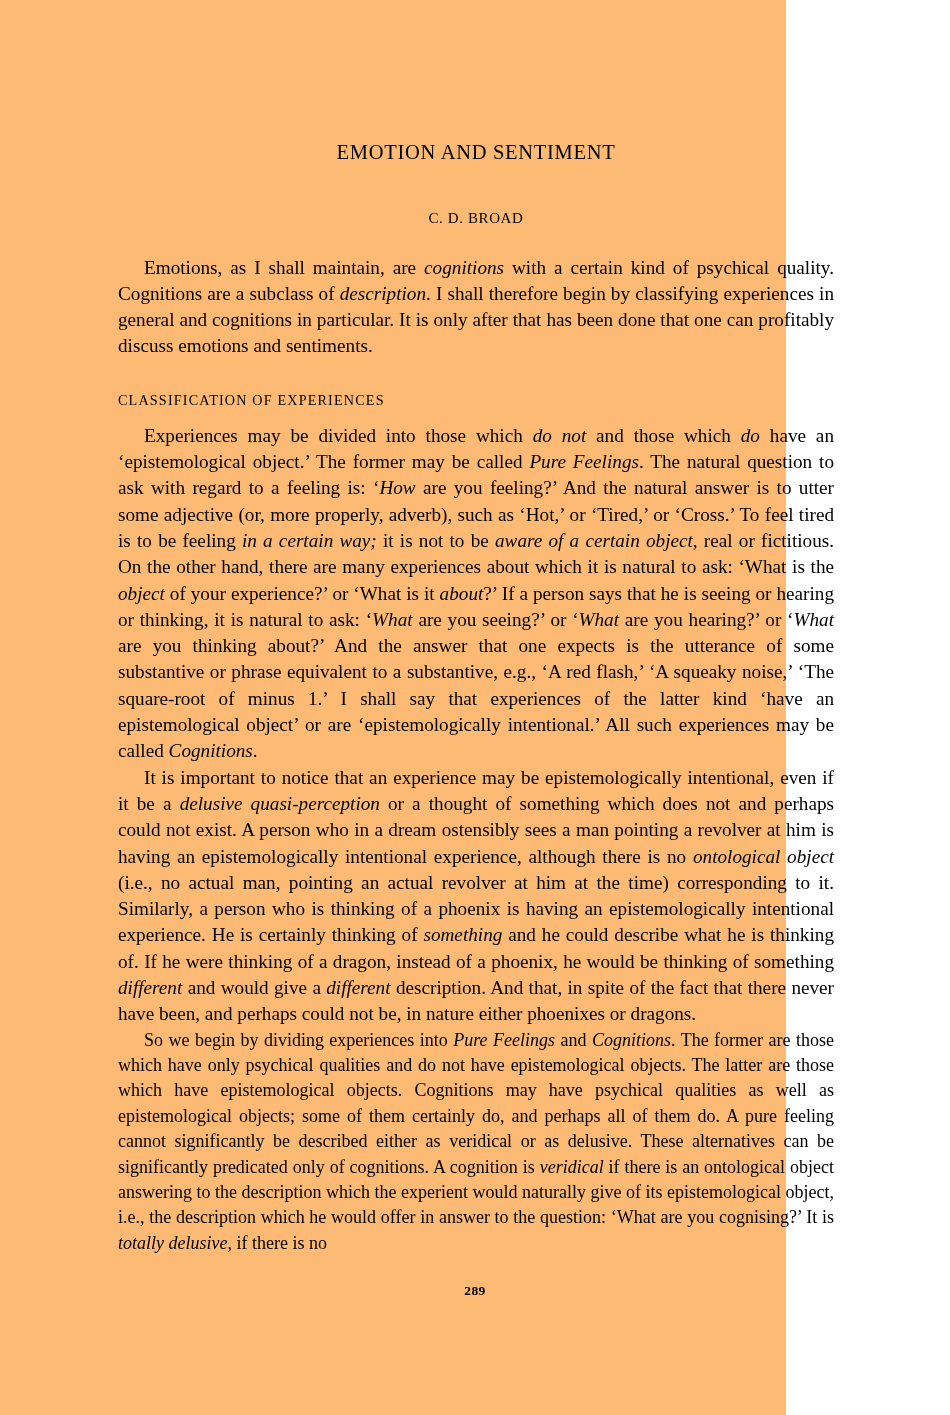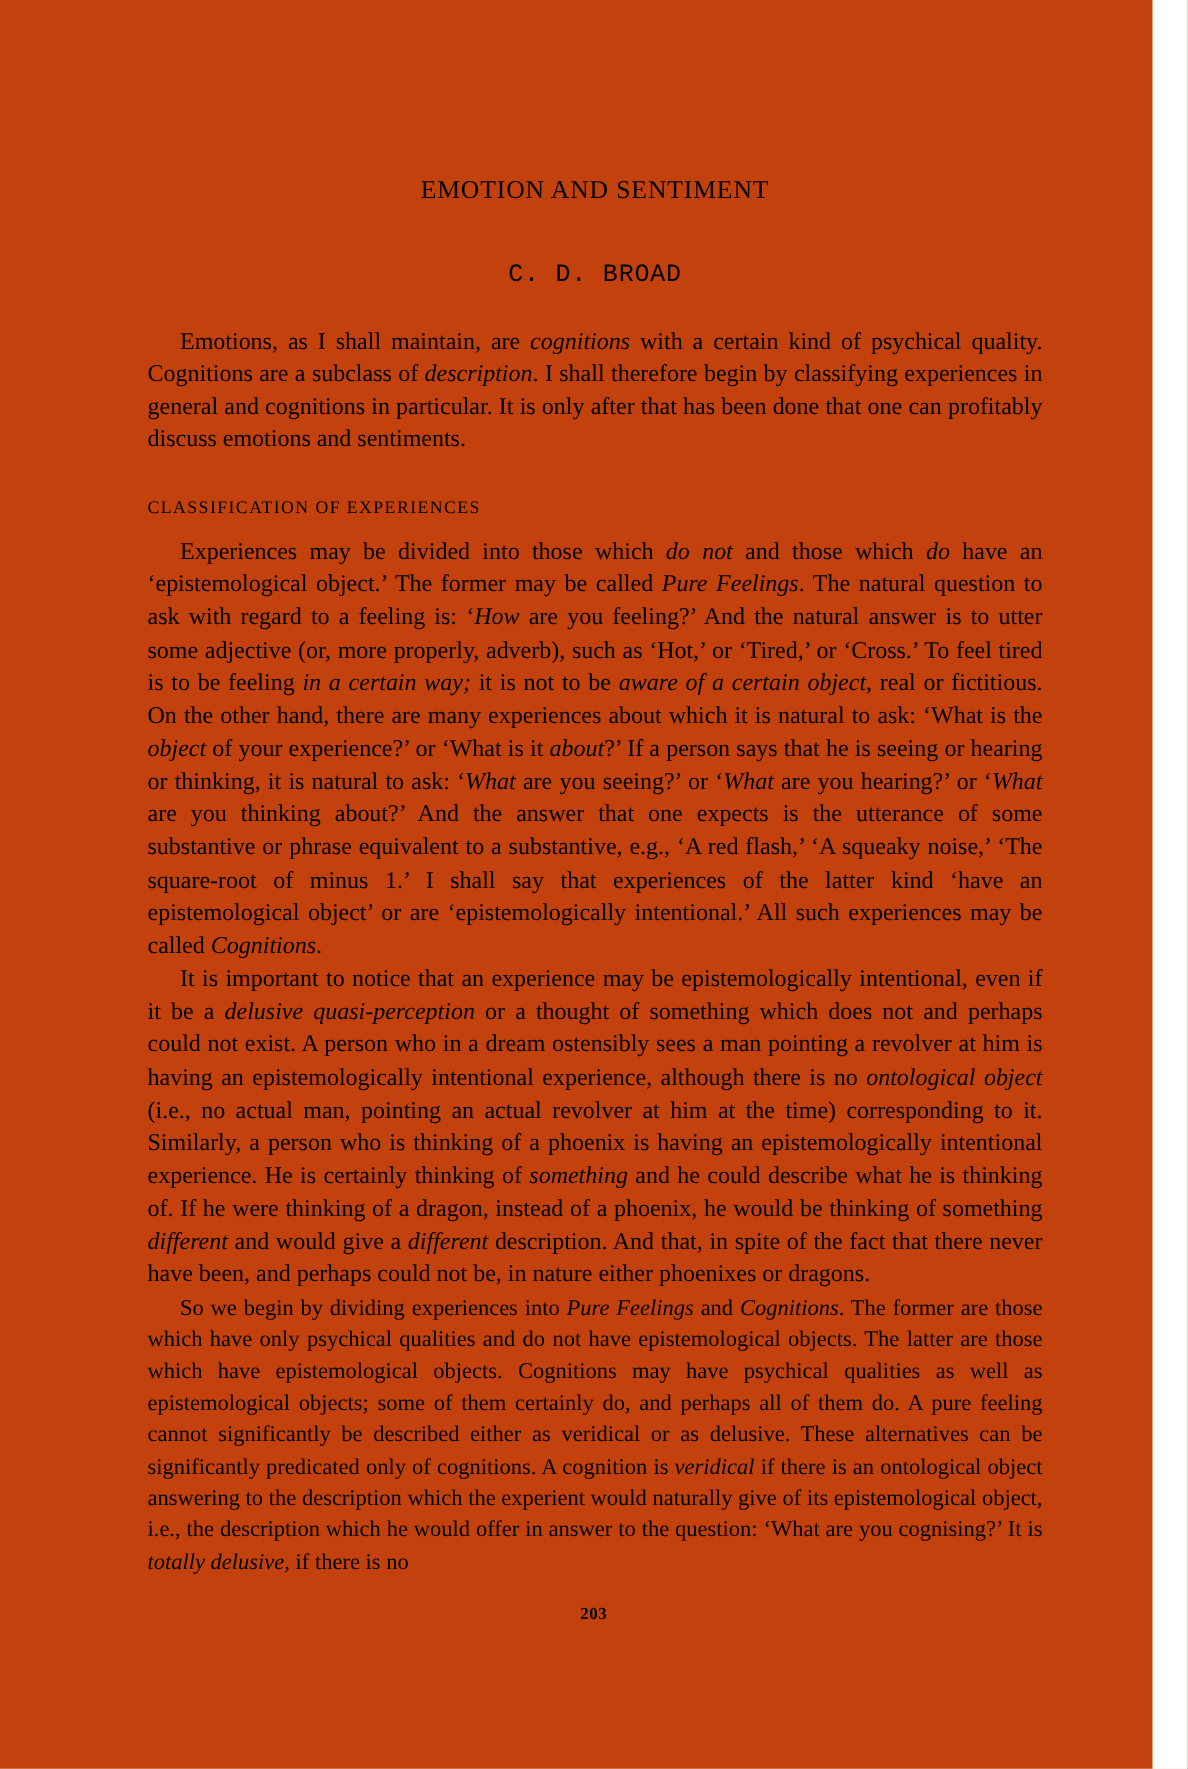--- a/index.html
+++ b/index.html
@@ -12,48 +12,47 @@
     height: 1415px;
     font-family: "Liberation Serif", "DejaVu Serif", serif;
     color: #000000;
     position: relative;
     overflow: hidden;
   }
   .page {
     position: absolute;
     left: 0;
     top: 0;
-    width: 922px;
+    width: 786px;
     height: 1415px;
-    background: #c2410c;
+    background: #fdba74;
   }
   .textblock {
     position: absolute;
     left: 118px;
     top: 140px;
     width: 716px;
   }
 
   
   .doc-title {
     text-align: center;
     font-size: 20.5px;
     letter-spacing: 0.7px;
     font-weight: normal;
     margin: 0 0 0 0;
     padding: 0;
     line-height: 1.2;
   }
   .doc-author {
     text-align: center;
-    font-size: 20px;
+    font-size: 15px;
     letter-spacing: 0.6px;
     margin: 44px 0 0 0;
     line-height: 1.2;
-    font-family: Liberation Mono, monospace;
   }
 
   
   .section-heading {
     text-align: left;
     font-size: 14.2px;
     letter-spacing: 1.15px;
     margin: 0;
     line-height: 1.2;
     font-weight: normal;
@@ -116,15 +115,15 @@
     <div class="gap-head-b"></div>
 
     <p class="para">Experiences may be divided into those which <i>do not</i> and those which <i>do</i> have an ‘epistemological object.’ The former may be called <i>Pure Feelings</i>. The natural question to ask with regard to a feeling is: ‘<i>How</i> are you feeling?’ And the natural answer is to utter some adjective (or, more properly, adverb), such as ‘Hot,’ or ‘Tired,’ or ‘Cross.’ To feel tired is to be feeling <i>in a certain way;</i> it is not to be <i>aware of a certain object</i>, real or fictitious. On the other hand, there are many experiences about which it is natural to ask: ‘What is the <i>object</i> of your experience?’ or ‘What is it <i>about</i>?’ If a person says that he is seeing or hearing or thinking, it is natural to ask: ‘<i>What</i> are you seeing?’ or ‘<i>What</i> are you hearing?’ or ‘<i>What</i> are you thinking about?’ And the answer that one expects is the utterance of some substantive or phrase equivalent to a substantive, e.g., ‘A red flash,’ ‘A squeaky noise,’ ‘The square-root of minus 1.’ I shall say that experiences of the latter kind ‘have an epistemological object’ or are ‘epistemologically intentional.’ All such experiences may be called <i>Cognitions</i>.</p>
 
     <p class="para">It is important to notice that an experience may be epistemologically intentional, even if it be a <i>delusive quasi-perception</i> or a thought of something which does not and perhaps could not exist. A person who in a dream ostensibly sees a man pointing a revolver at him is having an epistemologically intentional experience, although there is no <i>ontological object</i> (i.e., no actual man, pointing an actual revolver at him at the time) corresponding to it. Similarly, a person who is thinking of a phoenix is having an epistemologically intentional experience. He is certainly thinking of <i>something</i> and he could describe what he is thinking of. If he were thinking of a dragon, instead of a phoenix, he would be thinking of something <i>different</i> and would give a <i>different</i> description. And that, in spite of the fact that there never have been, and perhaps could not be, in nature either phoenixes or dragons.</p>
 
     <p class="para tight">So we begin by dividing experiences into <i>Pure Feelings</i> and <i>Cognitions</i>. The former are those which have only psychical qualities and do not have epistemological objects. The latter are those which have epistemological objects. Cognitions may have psychical qualities as well as epistemological objects; some of them certainly do, and perhaps all of them do. A pure feeling cannot significantly be described either as veridical or as delusive. These alternatives can be significantly predicated only of cognitions. A cognition is <i>veridical</i> if there is an ontological object answering to the description which the experient would naturally give of its epistemological object, i.e., the description which he would offer in answer to the question: ‘What are you cognising?’ It is <i>totally delusive,</i> if there is no</p>
 
   </div>
 
-  <div class="folio">203</div>
+  <div class="folio">289</div>
 
 </div>
 
 </body></html>

